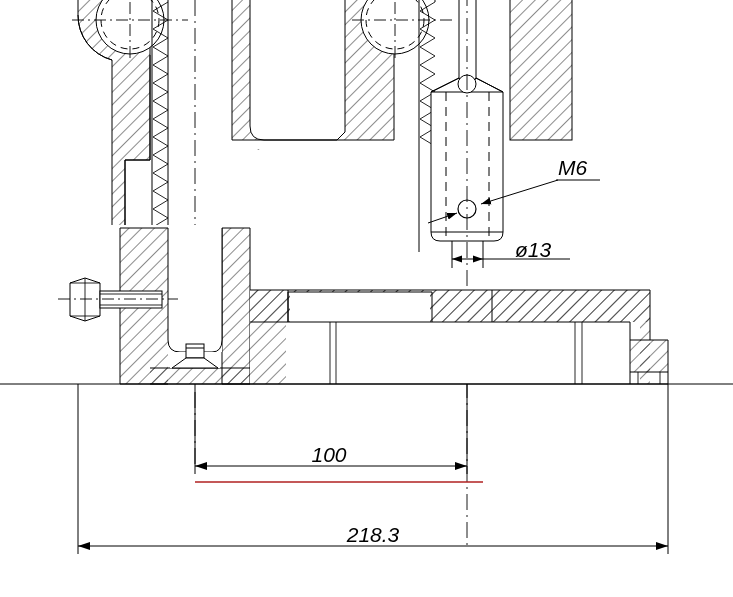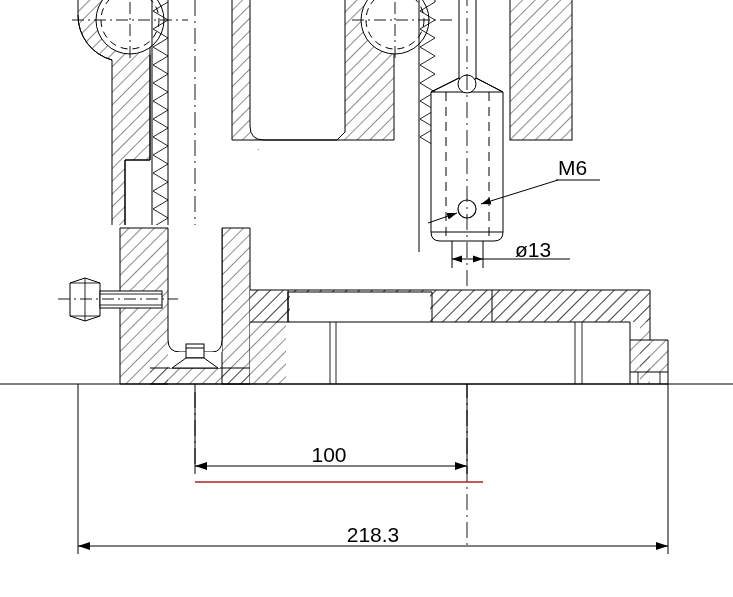--- a/index.html
+++ b/index.html
@@ -7,20 +7,21 @@
     padding: 0;
     background: #ffffff;
   }
   #drawing-root {
     position: relative;
     width: 733px;
     height: 597px;
     background: #f0abfc;
     overflow: hidden;
     font-family: "Liberation Sans", sans-serif;
+    font-style: italic;
   }
   svg#cad-svg {
     display: block;
     width: 733px;
     height: 597px;
   }
   .ln { stroke: #000000; stroke-width: 1; fill: none; stroke-linecap: butt; }
   .ln-thin { stroke: #000000; stroke-width: 0.85; fill: none; }
   .hidden-ln { stroke: #000000; stroke-width: 1; fill: none; stroke-dasharray: 9 6; }
   .center-ln { stroke: #000000; stroke-width: 0.9; fill: none; stroke-dasharray: 16 5 2 5; }

